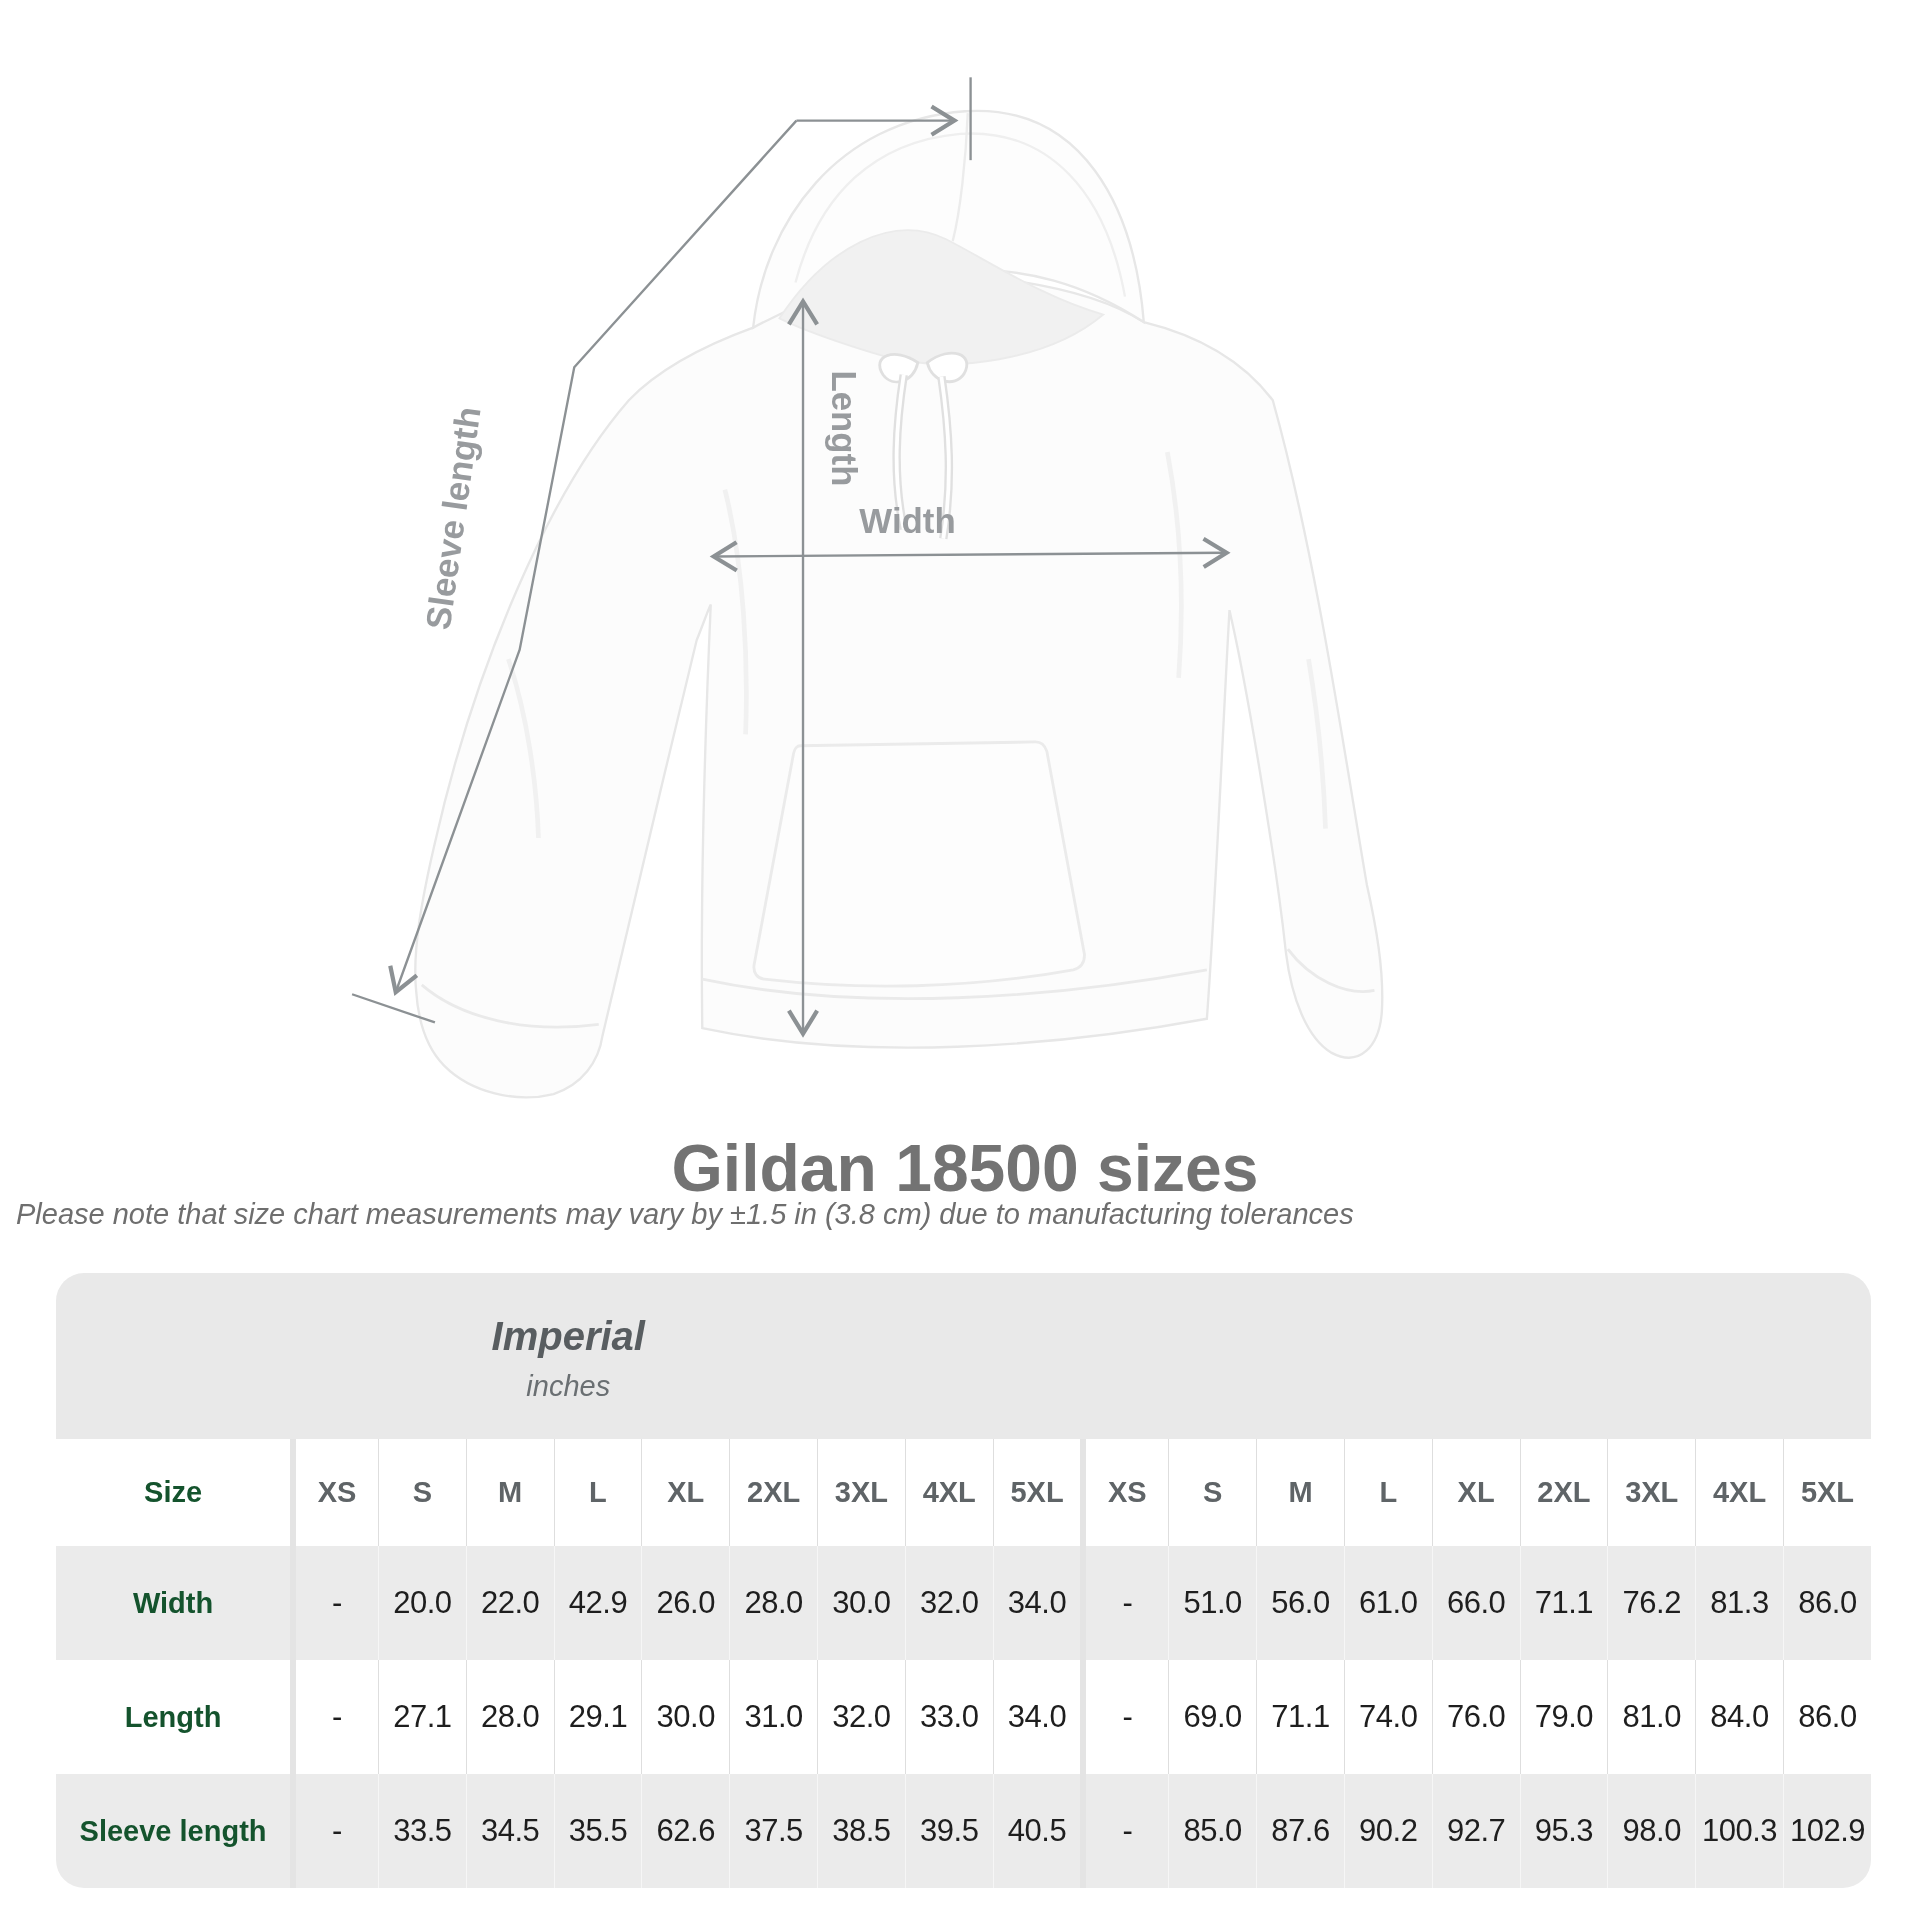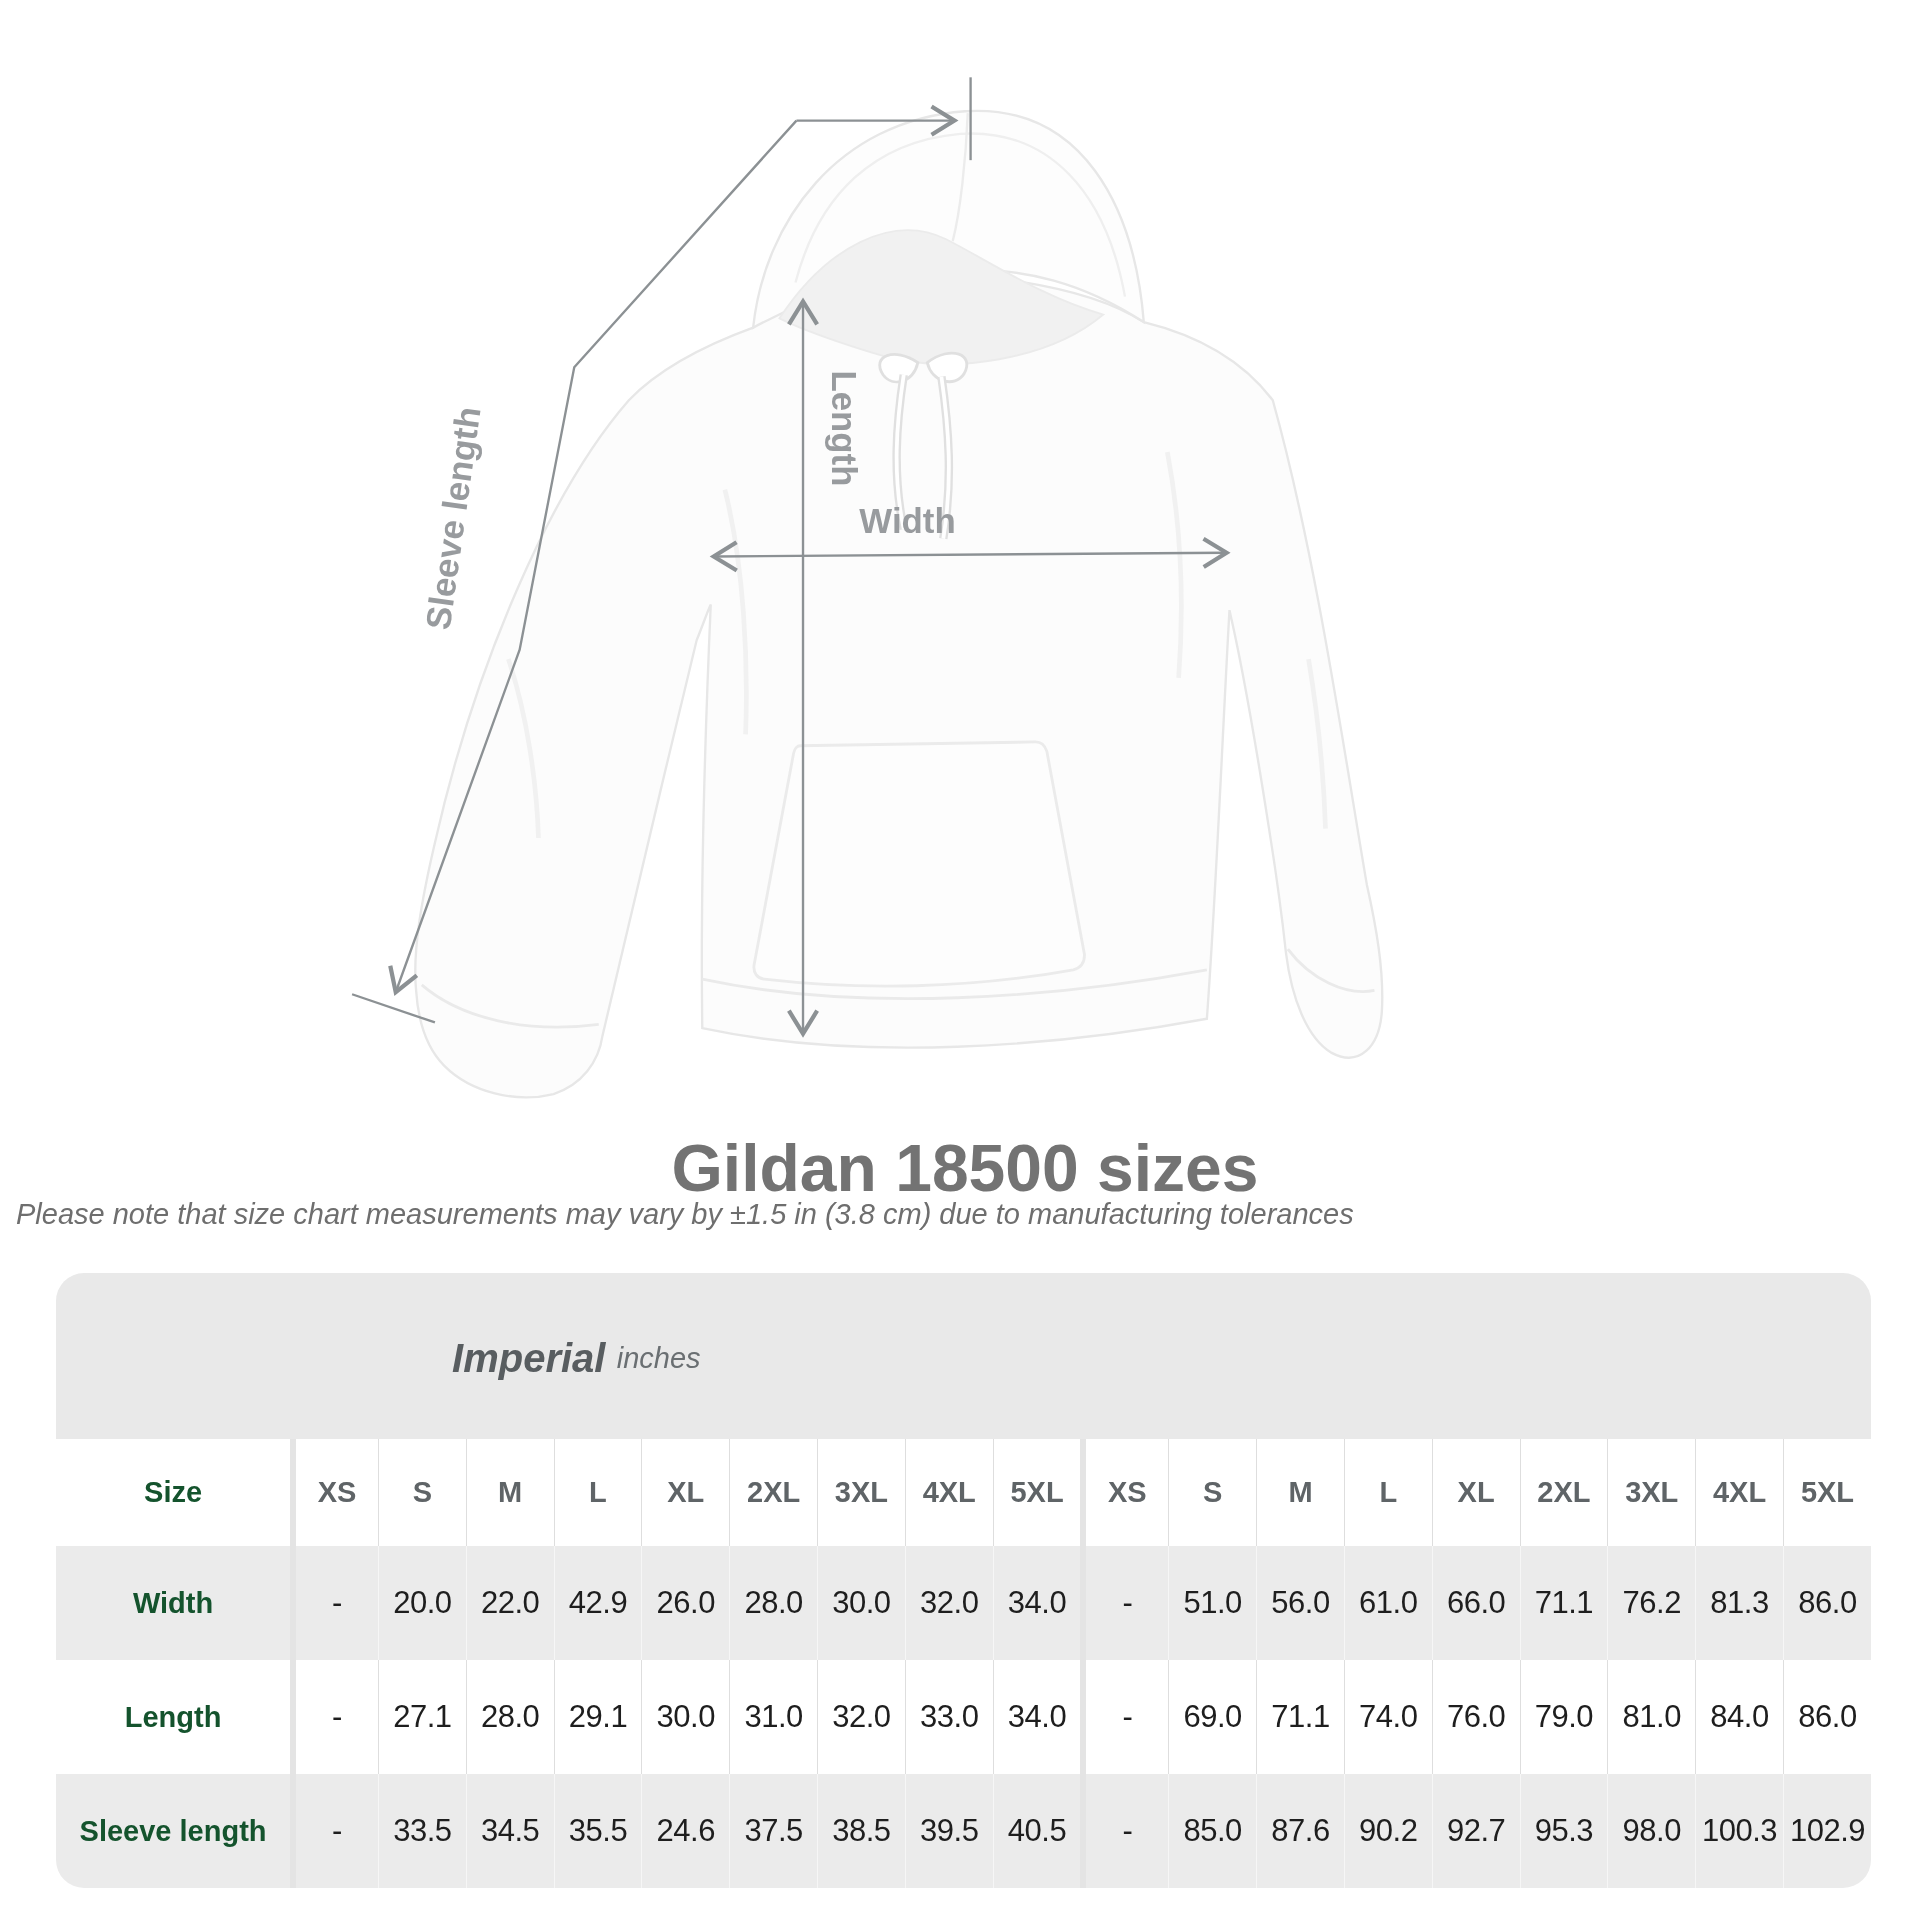--- a/index.html
+++ b/index.html
@@ -10,21 +10,21 @@
   svg.diagram{position:absolute;left:0;top:0;}
 
   .page-title{position:absolute;left:1px;top:1130px;width:100%;text-align:center;
     font-size:66px;font-weight:bold;color:#737373;letter-spacing:0;}
   .page-subtitle{position:absolute;left:16px;top:1198px;width:100%;text-align:left;
     font-style:italic;font-size:29px;color:#6e6e6e;}
 
   .tablewrap{position:absolute;left:56px;top:1273px;width:1815px;height:615px;
     border-radius:28px;overflow:hidden;background:#fff;}
   .unitband{height:166px;background:#e9e9e9;display:flex;}
-  .unit{display:flex;flex-direction:row;align-items:center;justify-content:center;gap:11.3px;padding-top:5.6px;padding-left:8px;}
+  .unit{display:flex;flex-direction:column;align-items:center;justify-content:center;gap:11.3px;padding-top:5.6px;}
   .unit.imp{width:56.45%;}
   .unit.met{flex:1;}
   .unit-name{font-size:40px;font-weight:bold;font-style:italic;color:#585d60;}
   .unit-sub{font-size:29px;font-style:italic;color:#6a6f72;}
 
   table.sizes{width:100%;border-collapse:separate;border-spacing:0;table-layout:fixed;}
   table.sizes th,table.sizes td{padding:0;text-align:center;vertical-align:middle;
     border-left:0.9px solid transparent;}
   table.sizes col.lblcol{width:12.9%;}
   thead tr{height:107px;}
@@ -224,21 +224,21 @@
             <td class="val thin">81.0</td>
             <td class="val thin">84.0</td>
             <td class="val thin">86.0</td>
           </tr>
           <tr class="gray">
             <th class="rowlbl">Sleeve length</th>
             <td class="val maj">-</td>
             <td class="val thin">33.5</td>
             <td class="val thin">34.5</td>
             <td class="val thin">35.5</td>
-            <td class="val thin">24.6</td>
+            <td class="val thin">62.6</td>
             <td class="val thin">37.5</td>
             <td class="val thin">38.5</td>
             <td class="val thin">39.5</td>
             <td class="val thin">40.5</td>
             <td class="val maj">-</td>
             <td class="val thin">85.0</td>
             <td class="val thin">87.6</td>
             <td class="val thin">90.2</td>
             <td class="val thin">92.7</td>
             <td class="val thin">95.3</td>

